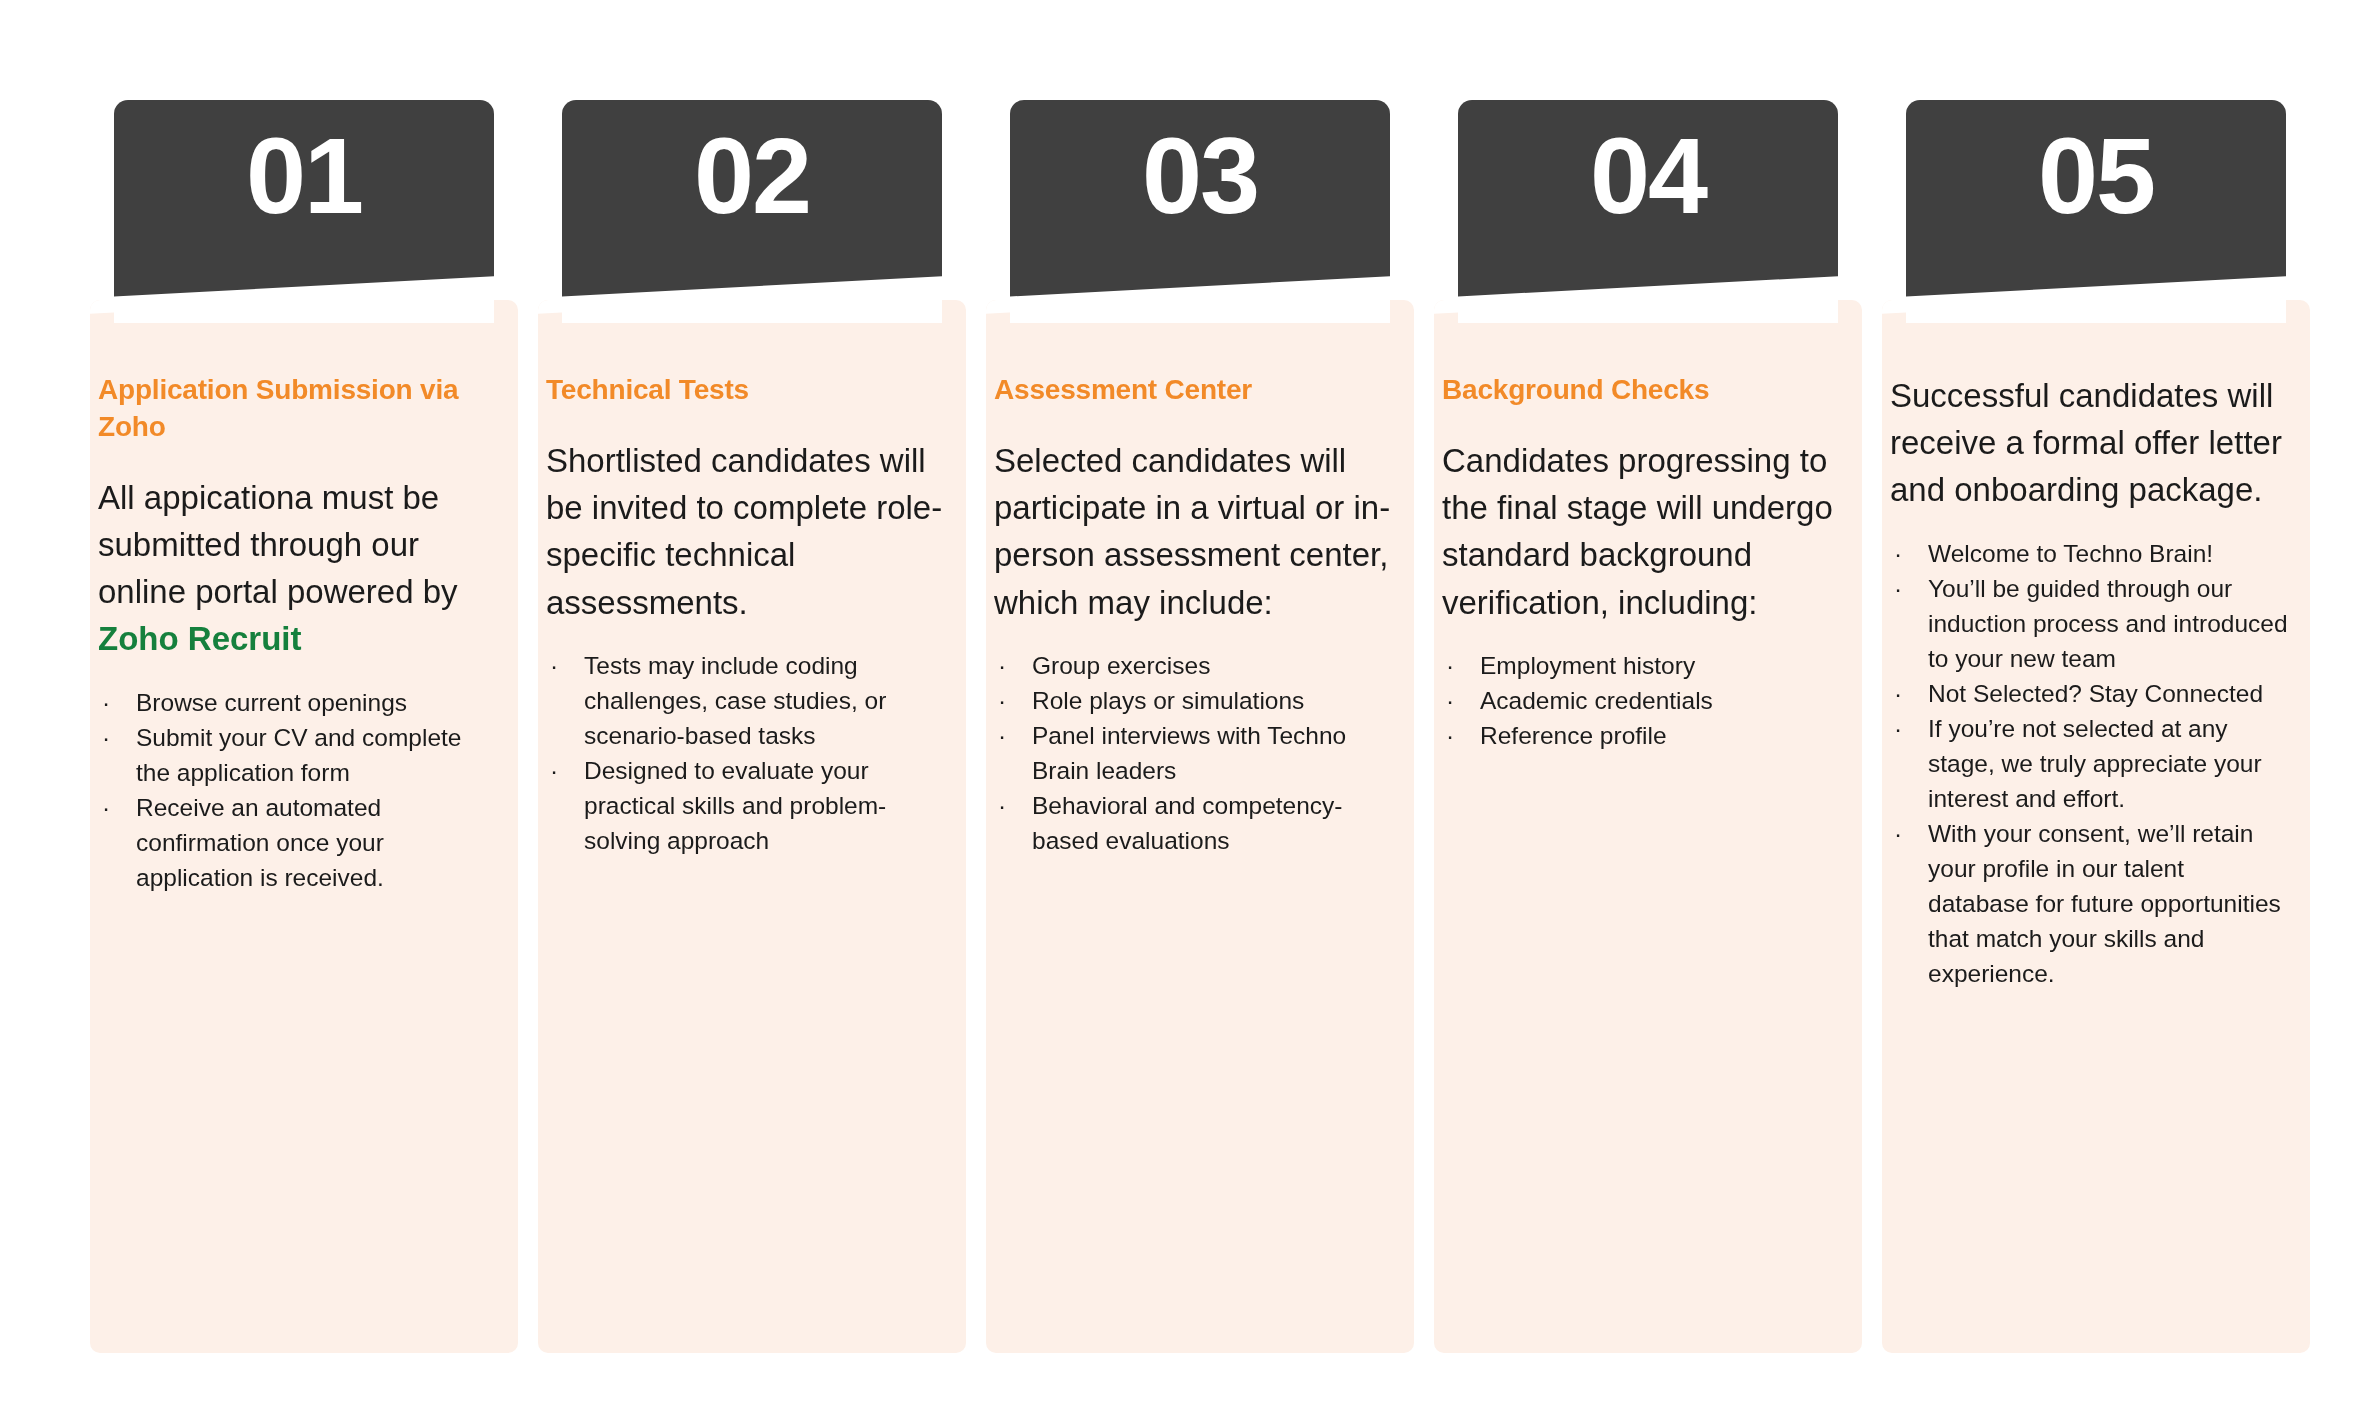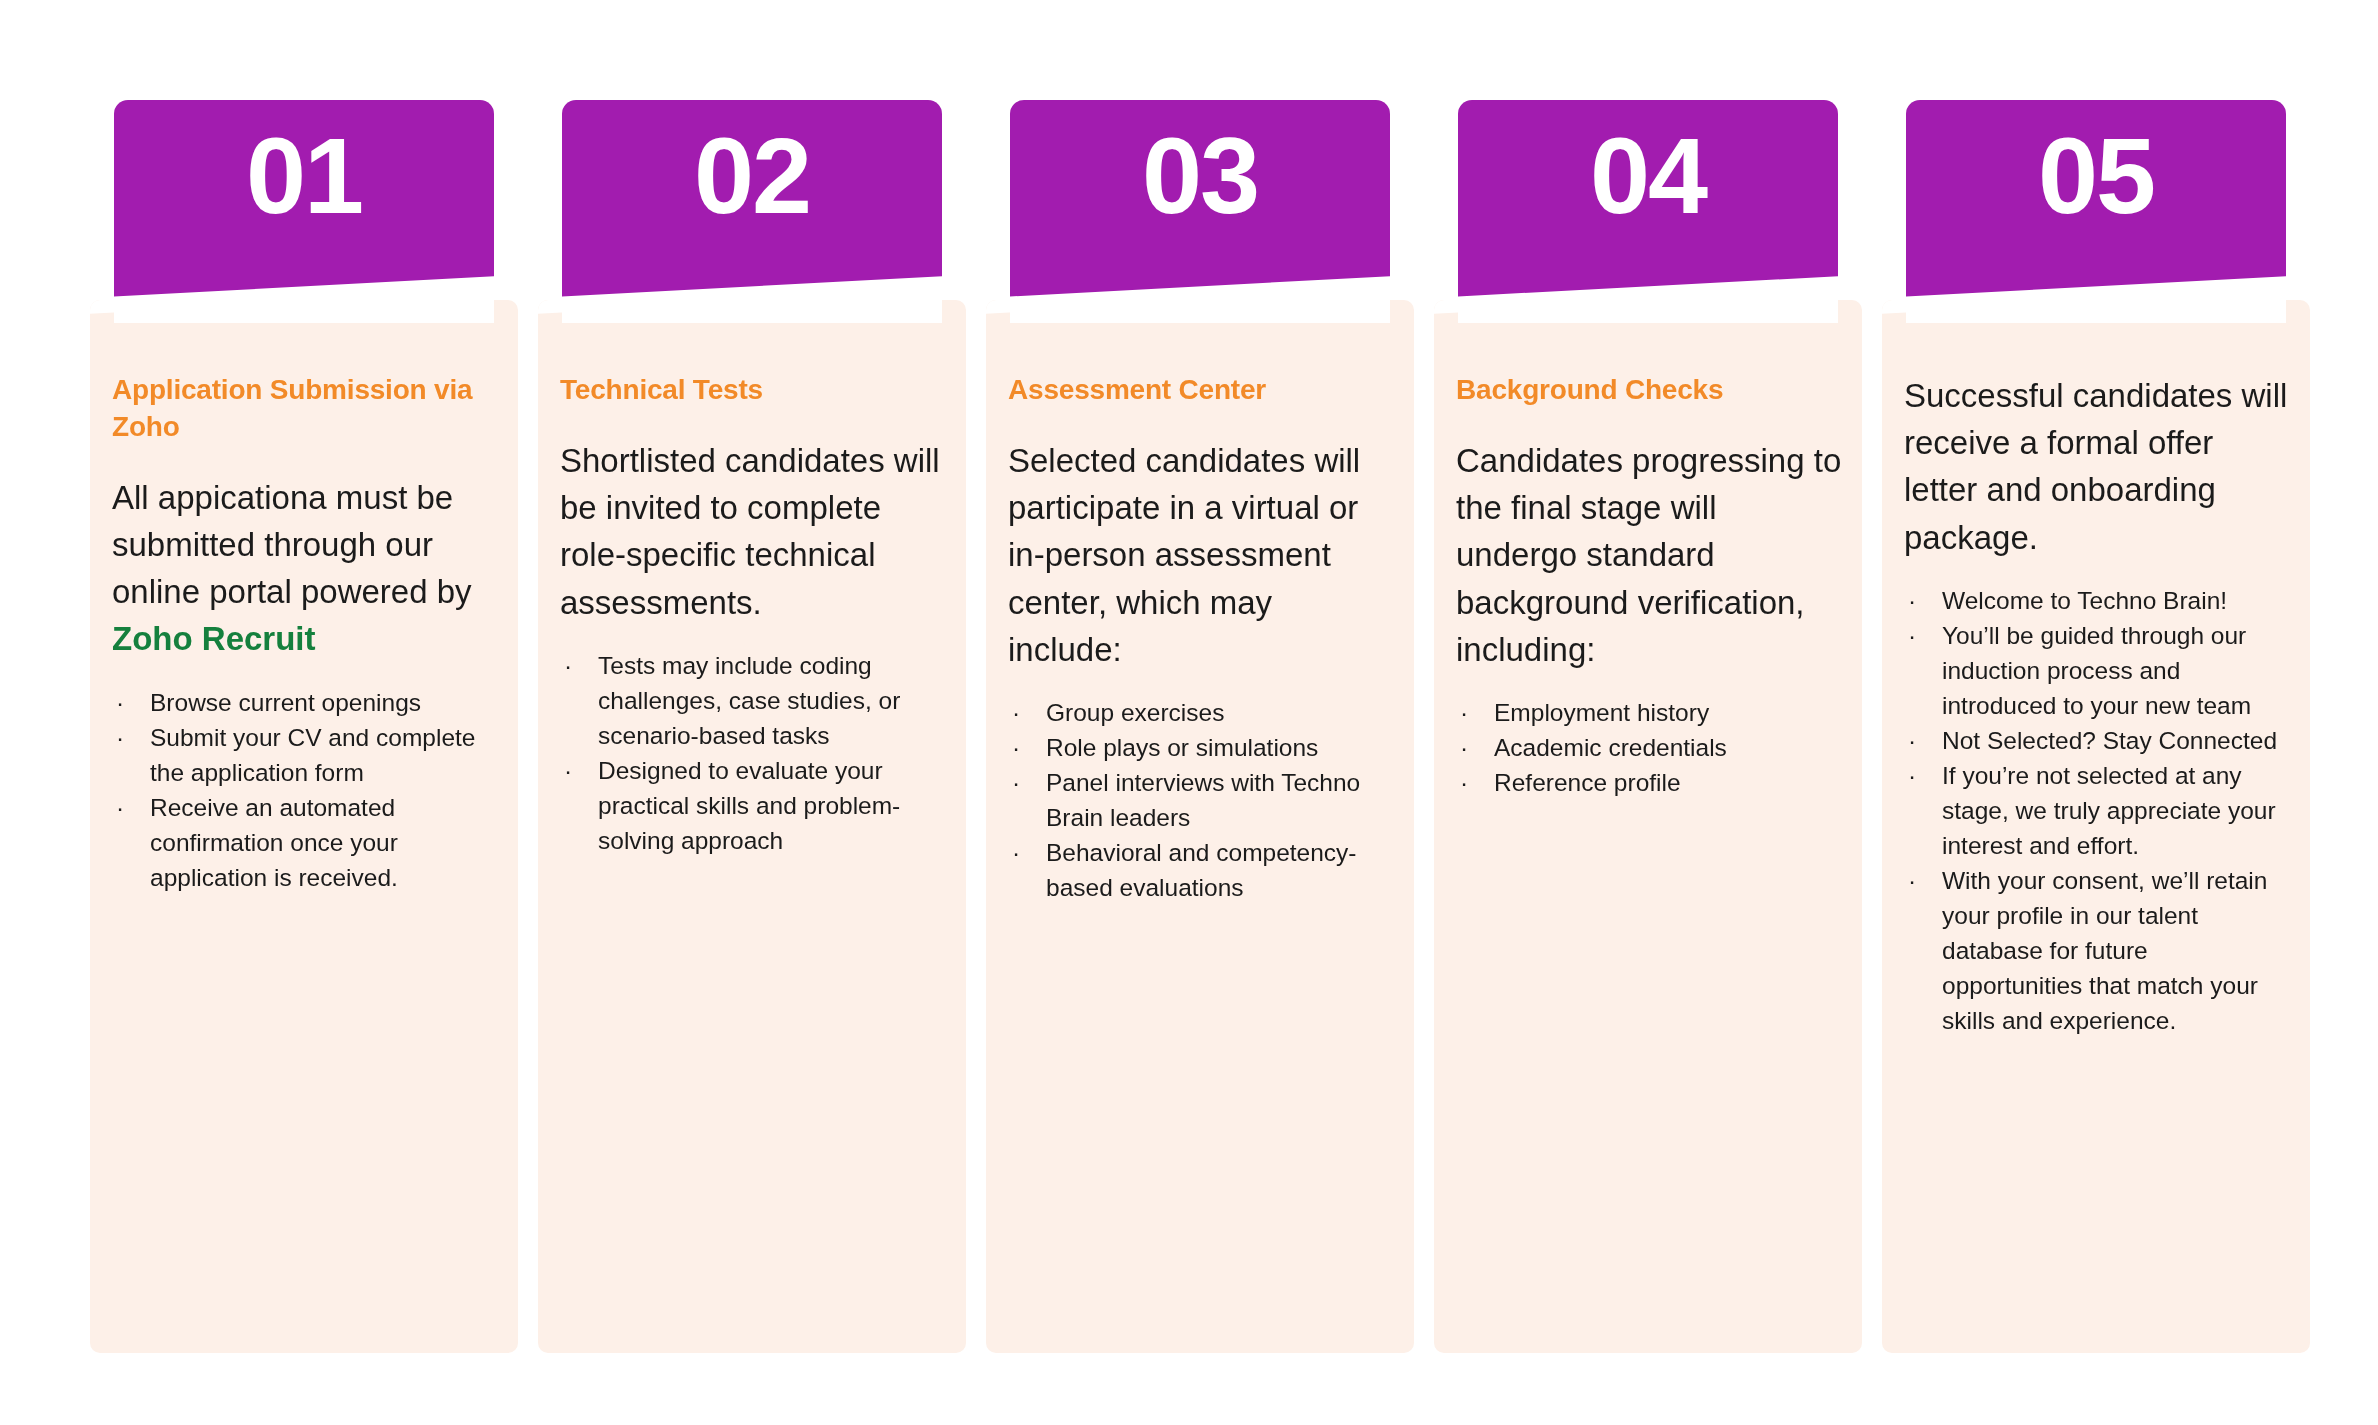--- a/index.html
+++ b/index.html
@@ -39,21 +39,21 @@
     background:#ffffff;
     transform-origin:0 0;
   }
   
   .head-card{
     position:absolute;
     left:24px;
     top:100px;
     width:380px;
     height:223px;
-    background:#a21caf;
+    background:#404040;
     border-radius:14px 14px 0 0;
     overflow:hidden;
   }
   .head-card .slant{
     position:absolute;
     left:-10px;
     bottom:-70px;
     width:420px;
     height:96px;
     background:#ffffff;
@@ -66,21 +66,21 @@
     top:22px;
     text-align:center;
     color:#ffffff;
     font-size:108px;
     font-weight:bold;
     letter-spacing:-2px;
     line-height:1;
   }
   .content{
     position:absolute;
-    left:22px;
+    left:8px;
     right:20px;
     top:72px;
   }
   .heading{
     color:#F28A28;
     font-size:28px;
     font-weight:bold;
     line-height:1.32;
     margin:0 0 28px 0;
     letter-spacing:-0.2px;

